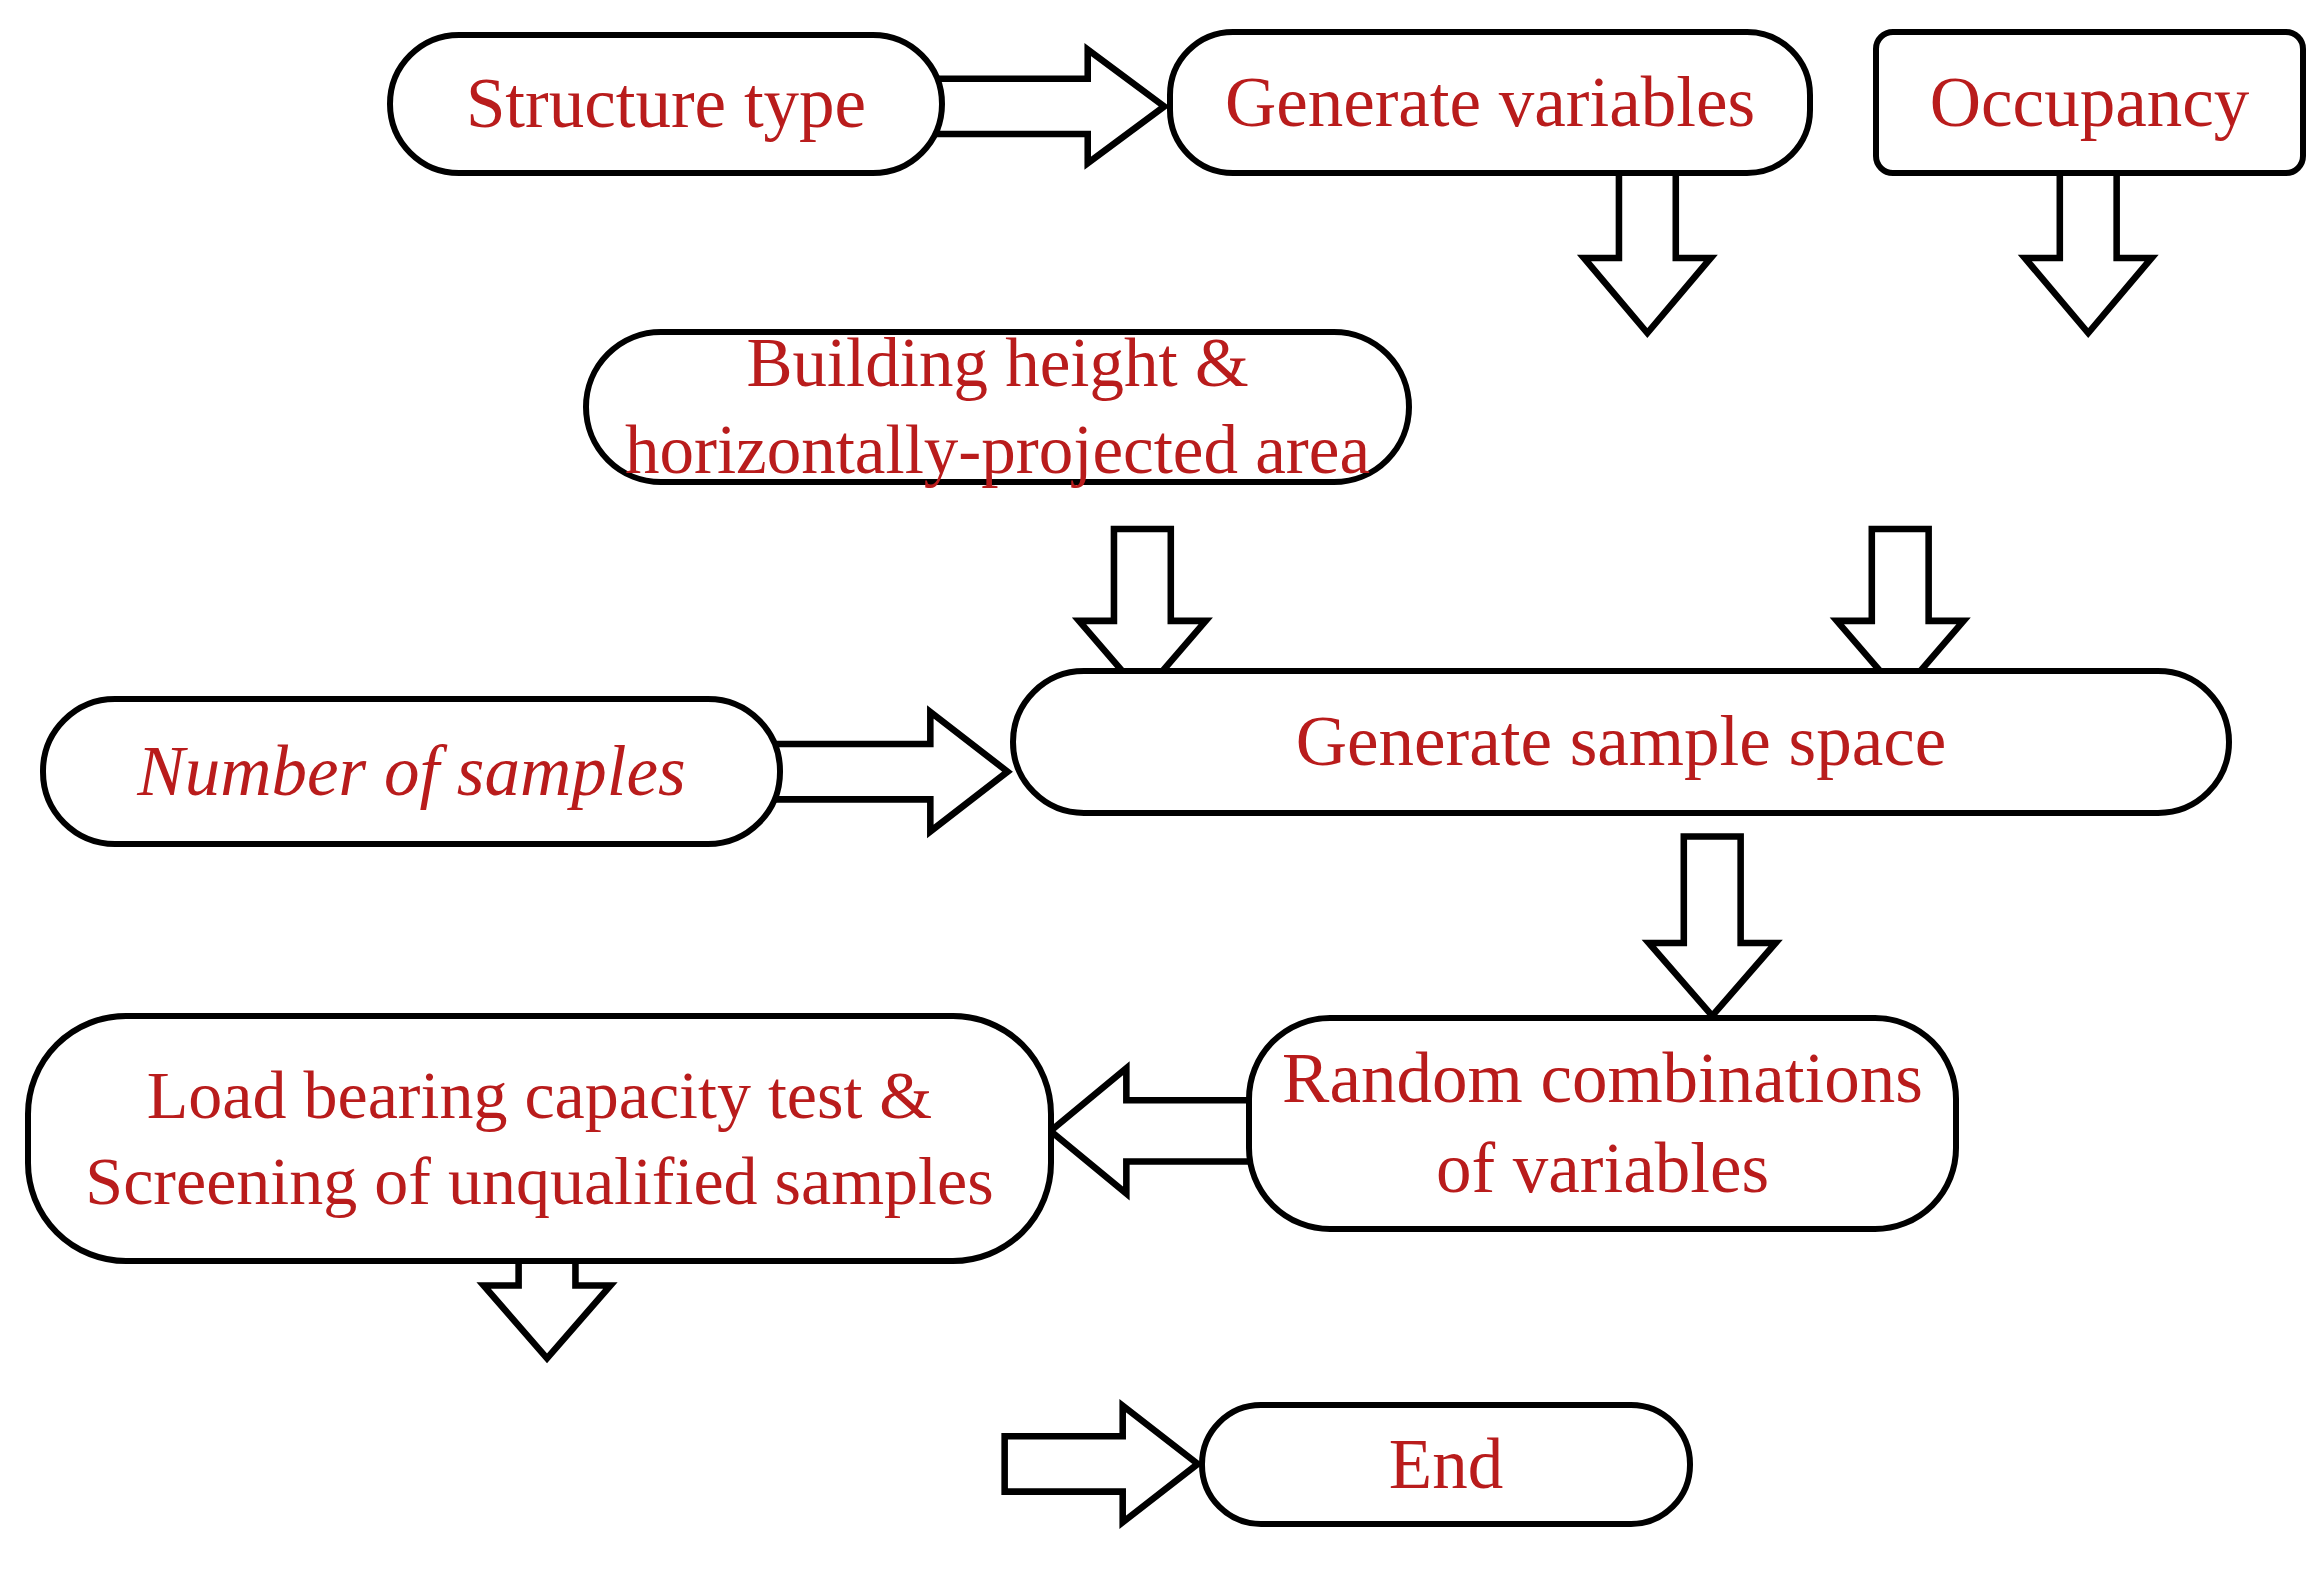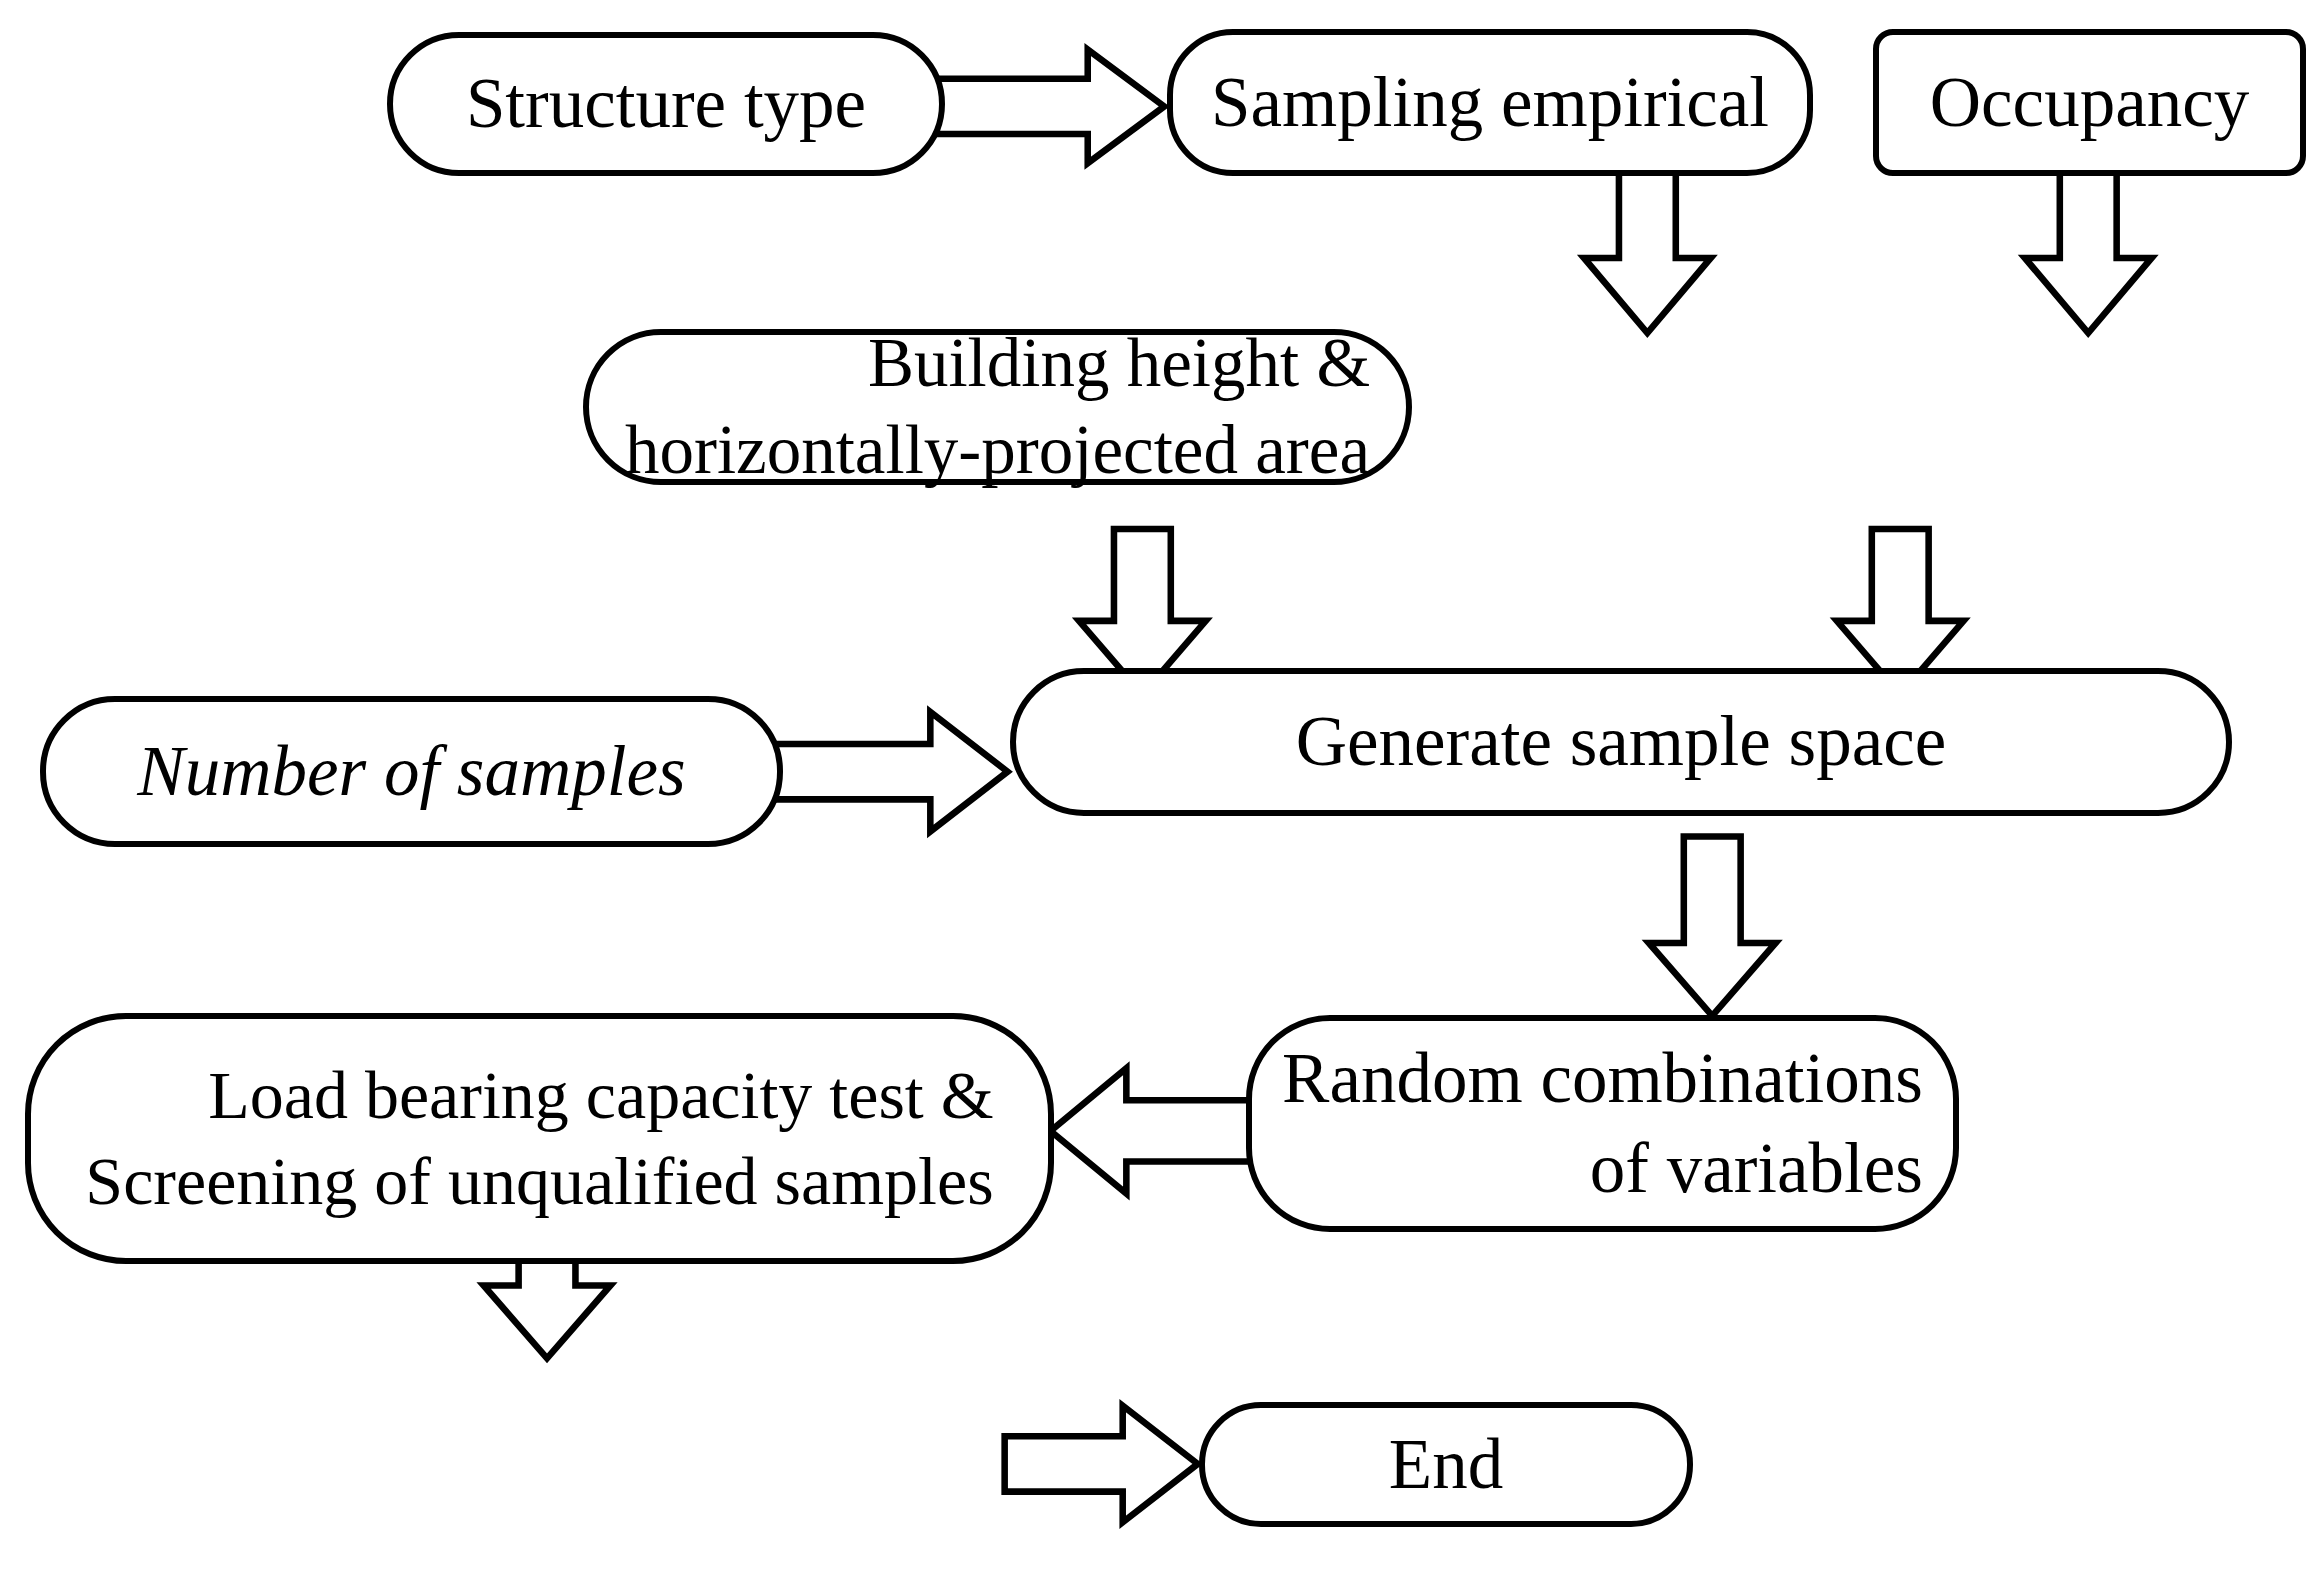--- a/index.html
+++ b/index.html
@@ -26,25 +26,25 @@
     stroke: #000000;
     stroke-width: 9;
     stroke-linejoin: miter;
   }
   .node {
     position: absolute;
     z-index: 1;
     box-sizing: border-box;
     border: 6.6px solid #000000;
     background: #ffffff;
-    color: #000000;
+    color: #b91c1c;
     display: flex;
     align-items: center;
     justify-content: center;
-    text-align: right;
+    text-align: center;
     white-space: pre-line;
     font-size: 71px;
     line-height: 1.26;
     letter-spacing: 0;
   }
 </style>
 </head>
 <body>
 
 <div class="canvas">
@@ -67,21 +67,21 @@
 
     <polygon points="1725,1510 1545,1510 1545,1466 1441,1552 1545,1638 1545,1594 1725,1594"></polygon>
 
     <polygon points="711,1656 711,1764 663,1764 750,1864 837,1764 789,1764 789,1656"></polygon>
 
     <polygon points="1378,1971 1540,1971 1540,1929 1643,2009 1540,2089 1540,2047 1378,2047"></polygon>
   </svg>
 
   <div class="node" style="left:387px; top:32px; width:558px; height:144px; border-radius:72px;">Structure type</div>
 
-  <div class="node" style="left:1167px; top:29px; width:646px; height:147px; border-radius:66px;">Sampling empirical</div>
+  <div class="node" style="left:1167px; top:29px; width:646px; height:147px; border-radius:66px;">Generate variables</div>
 
   <div class="node" style="left:1873px; top:29px; width:433px; height:147px; border-radius:20px;">Occupancy</div>
 
   <div class="node" style="left:583px; top:329px; width:829px; height:156px; border-radius:104px; font-size:69px;">Building height &amp;
 horizontally-projected area</div>
 
 
   <div class="node" style="left:40px; top:696px; width:743px; height:151px; border-radius:75px;font-style:italic;">Number of samples</div>
 
   <div class="node" style="left:1010px; top:668px; width:1222px; height:148px; border-radius:74px;">Generate sample space</div>

